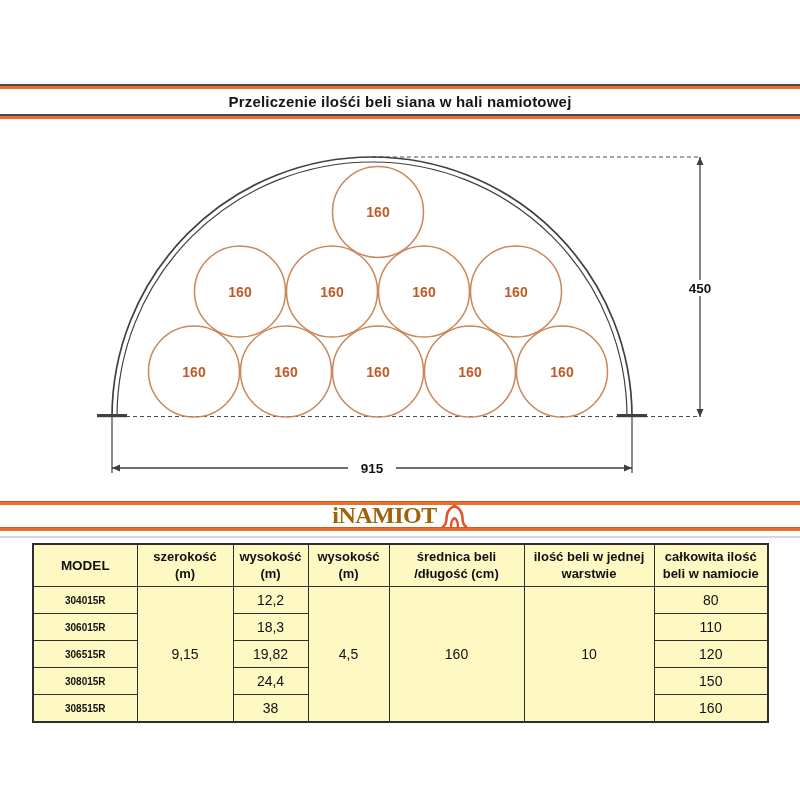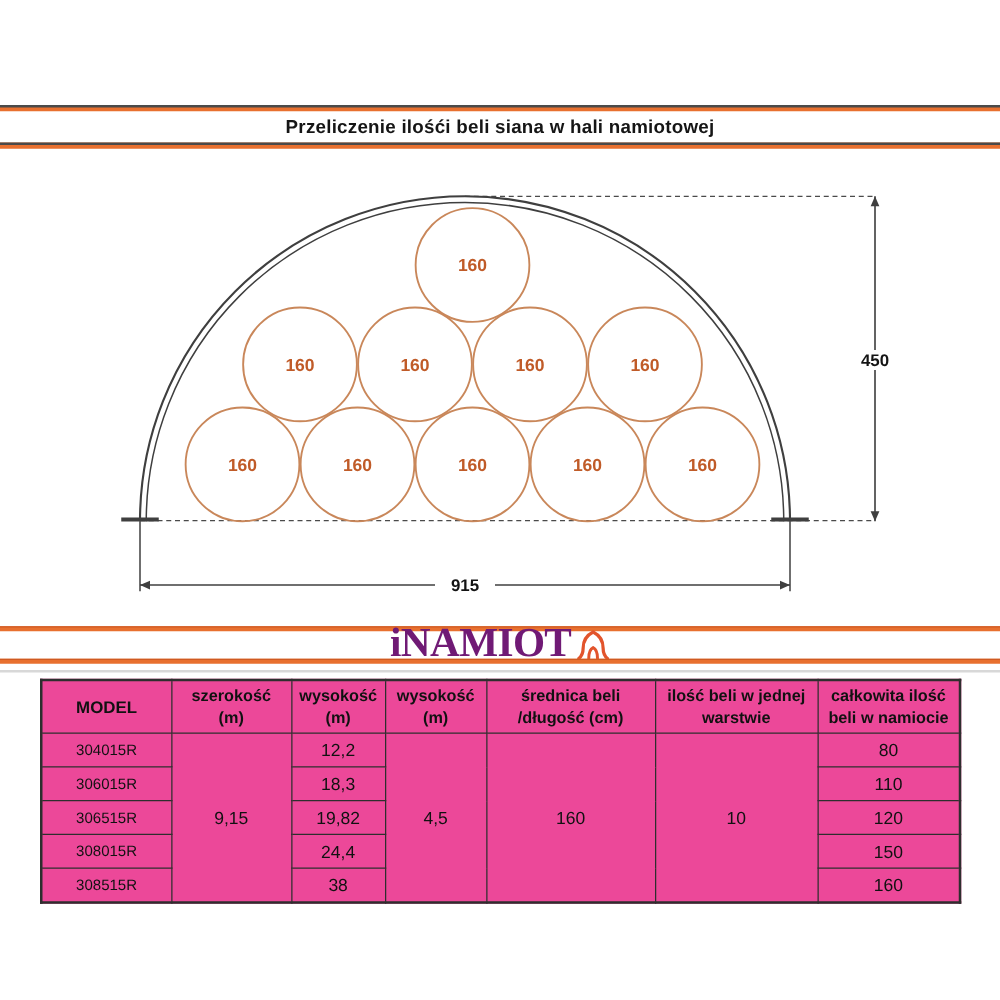--- a/index.html
+++ b/index.html
@@ -20,34 +20,34 @@
               display:flex;align-items:center;justify-content:center;
               font-size:15px;font-weight:bold;letter-spacing:.2px;color:#151515;}
 
   
   .diagram-wrap{position:absolute;left:0;top:140px;width:800px;height:360px;}
 
   
   .logo-row{position:absolute;left:0;right:0;top:503px;height:24px;
             display:flex;align-items:center;justify-content:center;gap:4px;}
   .brand-text{font-family:"Liberation Serif","DejaVu Serif",serif;font-weight:bold;
-              font-size:33px;line-height:24px;color:#701a75;letter-spacing:-.5px;}
+              font-size:24px;line-height:24px;color:#a16207;letter-spacing:-.5px;}
   .tent-icon-svg{display:block;}
 
   
   .spec-table{position:absolute;left:32px;top:543px;border-collapse:collapse;
-              table-layout:fixed;width:735px;background:#ec4899;}
+              table-layout:fixed;width:735px;background:#fef9c3;}
   .spec-table td,.spec-table th{border:1.5px solid #2e2e2e;text-align:center;
               vertical-align:middle;padding:0;overflow:hidden;}
   .spec-table{border:2px solid #2e2e2e;}
   .spec-table th{font-weight:bold;font-size:13px;line-height:1.3;height:41px;}
   .spec-table th .hl1,.spec-table th .hl2{display:block;}
   .spec-table th.model-h{font-weight:bold;font-size:13.5px;}
   .spec-table td{font-size:14px;height:26px;}
-  td.model-cell{font-weight:normal;font-size:12px;}
+  td.model-cell{font-weight:bold;font-size:10px;}
   col.c-model{width:104px;} col.c-szer{width:96px;} col.c-dlug{width:75px;}
   col.c-wys{width:81px;}  col.c-sred{width:135px;} col.c-ilosc{width:130px;}
   col.c-calk{width:114px;}
 </style>
 </head>
 <body>
 
 <div class="page">
 
   <div class="rule darktop r-title-top"></div>

